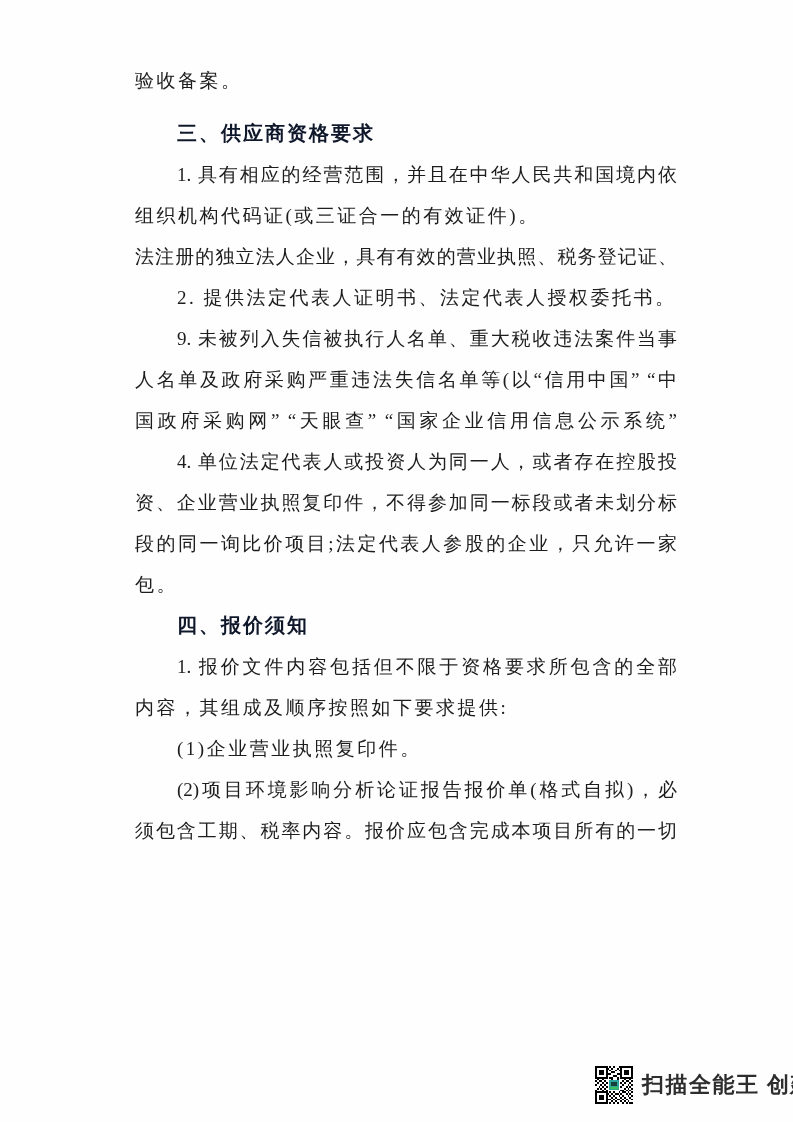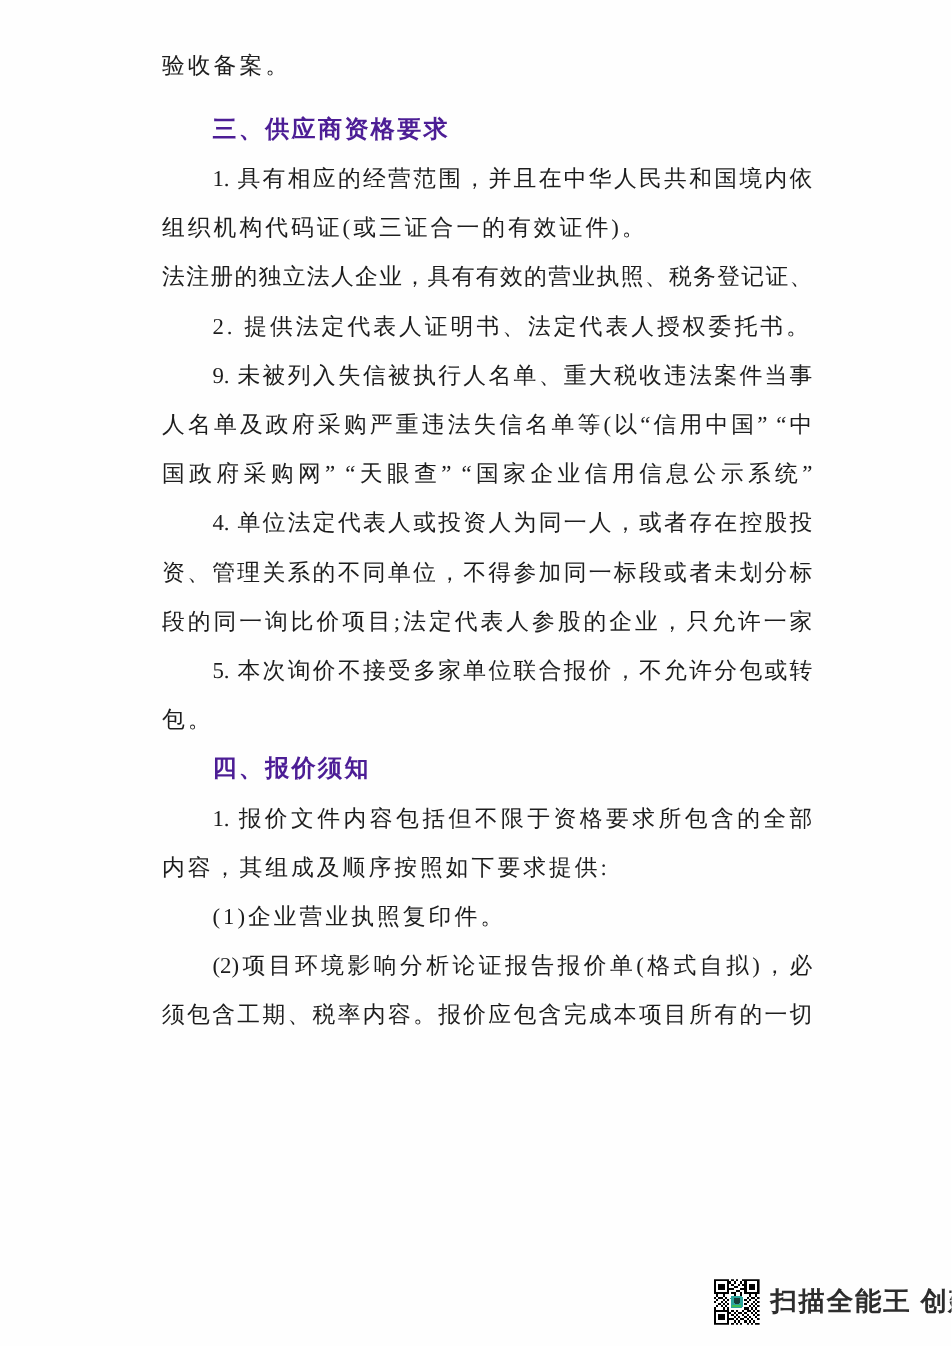--- a/index.html
+++ b/index.html
@@ -13,42 +13,42 @@
   .page {
     position: absolute;
     inset: 0;
     background: #fefefe;
   }
   .content {
     position: absolute;
     top: 0;
     left: 135px;
     width: 542px;
-    padding-top: 35px;
+    padding-top: 60px;
   }
   .line {
     font-family: "Liberation Serif", "DejaVu Serif", serif;
     font-size: 19px;
     line-height: 41px;
     height: 41px;
     color: #1d1d1d;
     letter-spacing: 2.5px;
   }
   .full {
     text-align: justify;
     text-align-last: justify;
     letter-spacing: 0;
   }
   .ind { padding-left: 42px; }
   .heading {
     font-family: "Liberation Sans", "DejaVu Sans", sans-serif;
     font-weight: bold;
     font-size: 20px;
     letter-spacing: 2px;
-    color: #4c1d95;
+    color: #0f172a;
   }
   .h-first { margin-top: 12px; }
   .watermark {
     position: absolute;
     left: 595px;
     top: 1066px;
     display: flex;
     align-items: center;
     gap: 9px;
   }
@@ -71,23 +71,22 @@
     <div class="line">验收备案。</div>
     <div class="line heading h-first ind">三、供应商资格要求</div>
     <div class="line ind full">1. 具有相应的经营范围，并且在中华人民共和国境内依</div>
     <div class="line">组织机构代码证(或三证合一的有效证件)。</div>
     <div class="line full">法注册的独立法人企业，具有有效的营业执照、税务登记证、</div>
     <div class="line ind">2. 提供法定代表人证明书、法定代表人授权委托书。</div>
     <div class="line ind full">9. 未被列入失信被执行人名单、重大税收违法案件当事</div>
     <div class="line full">人名单及政府采购严重违法失信名单等(以“信用中国” “中</div>
     <div class="line full">国政府采购网” “天眼查” “国家企业信用信息公示系统”</div>
     <div class="line ind full">4. 单位法定代表人或投资人为同一人，或者存在控股投</div>
-    <div class="line full">资、管理关系的不同单位，不得参加同一标段或者未划分标</div>
+    <div class="line full">资、企业营业执照复印件，不得参加同一标段或者未划分标</div>
     <div class="line full">段的同一询比价项目;法定代表人参股的企业，只允许一家</div>
-    <div class="line ind full">5. 本次询价不接受多家单位联合报价，不允许分包或转</div>
     <div class="line">包。</div>
     <div class="line heading ind">四、报价须知</div>
     <div class="line ind full">1. 报价文件内容包括但不限于资格要求所包含的全部</div>
     <div class="line">内容，其组成及顺序按照如下要求提供:</div>
     <div class="line ind">(1)企业营业执照复印件。</div>
     <div class="line ind full">(2)项目环境影响分析论证报告报价单(格式自拟)，必</div>
     <div class="line full">须包含工期、税率内容。报价应包含完成本项目所有的一切</div>
   </div>
 
   <div class="watermark">

